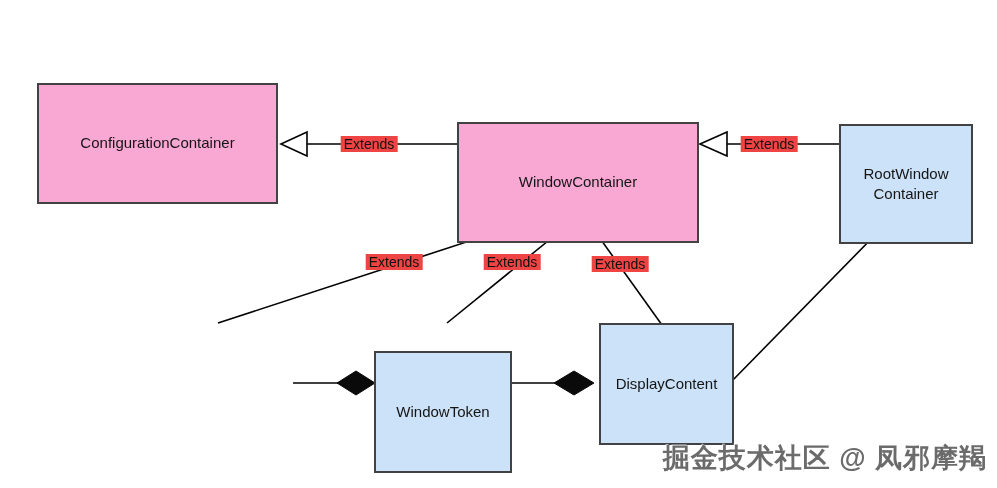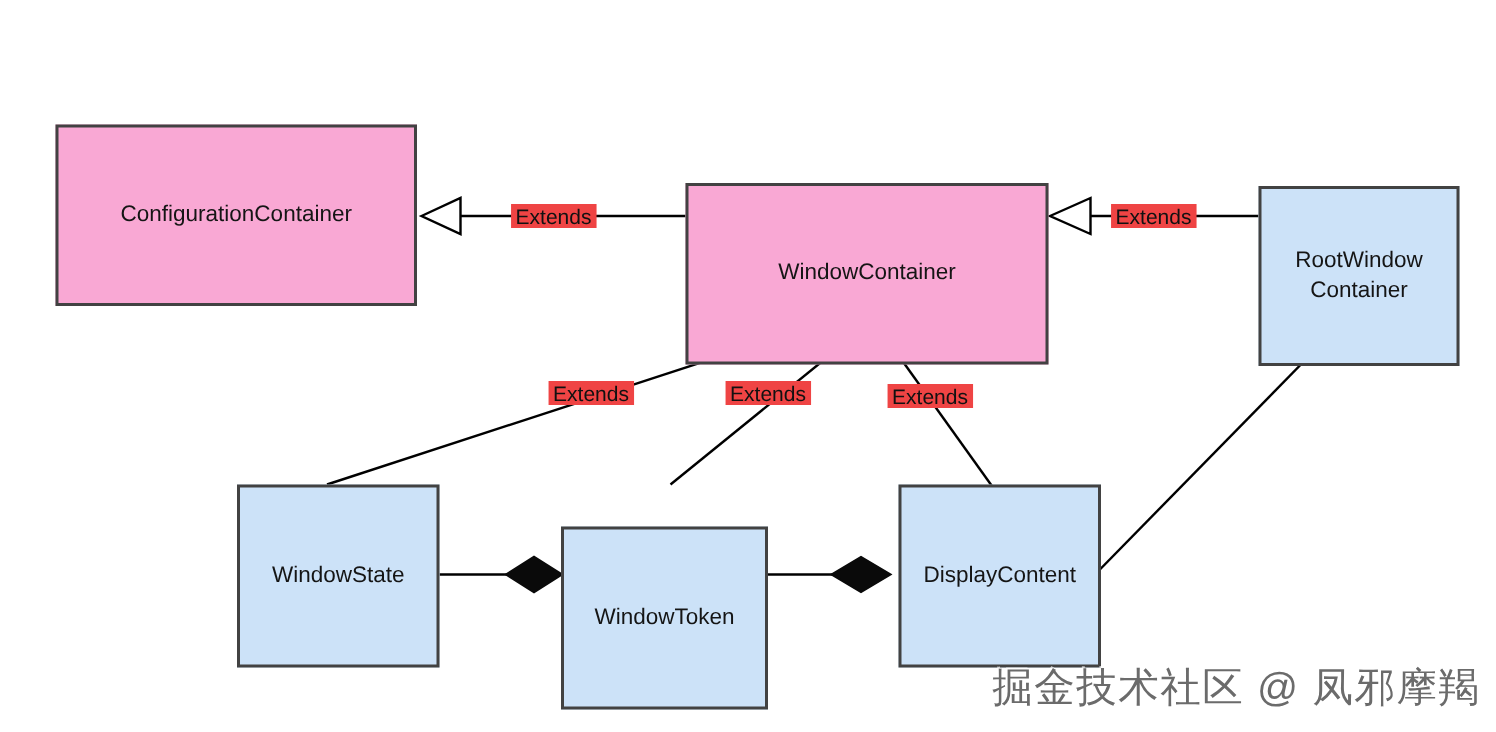--- a/index.html
+++ b/index.html
@@ -58,21 +58,21 @@
   #edge-label-rwc-wc { left: 769px; top: 144px; }
   #edge-label-ws-wc  { left: 394px; top: 262px; }
   #edge-label-wt-wc  { left: 512px; top: 262px; }
   #edge-label-dc-wc  { left: 620px; top: 264px; }
 
   .watermark {
     position: absolute;
     right: 10px;
     bottom: 12px;
     font-size: 27px;
-    font-weight: 400;
+    font-weight: 700;
     letter-spacing: 1px;
     color: #6b6b6b;
     text-shadow: 2px 2px 0 #ffffff, -1px -1px 0 rgba(255,255,255,0.65);
     white-space: nowrap;
   }
 
   .conn-line { stroke: #000000; stroke-width: 1.6; fill: none; }
   .hollow-tri { fill: #ffffff; stroke: #000000; stroke-width: 1.6; }
   .filled-diamond { fill: #0a0a0a; stroke: #0a0a0a; stroke-width: 1; }
 </style>
@@ -115,23 +115,20 @@
 
   <div class="node orange" id="node-window-container">
     <span>WindowContainer</span>
   </div>
 
   <div class="node blue" id="node-root-window-container">
     <span>RootWindow
 Container</span>
   </div>
 
-  <div class="node blue" id="node-window-state">
-    <span>WindowState</span>
-  </div>
 
   <div class="node blue" id="node-window-token">
     <span>WindowToken</span>
   </div>
 
   <div class="node blue" id="node-display-content">
     <span>DisplayContent</span>
   </div>
 
   <div class="edge-label" id="edge-label-wc-cc">Extends</div>

